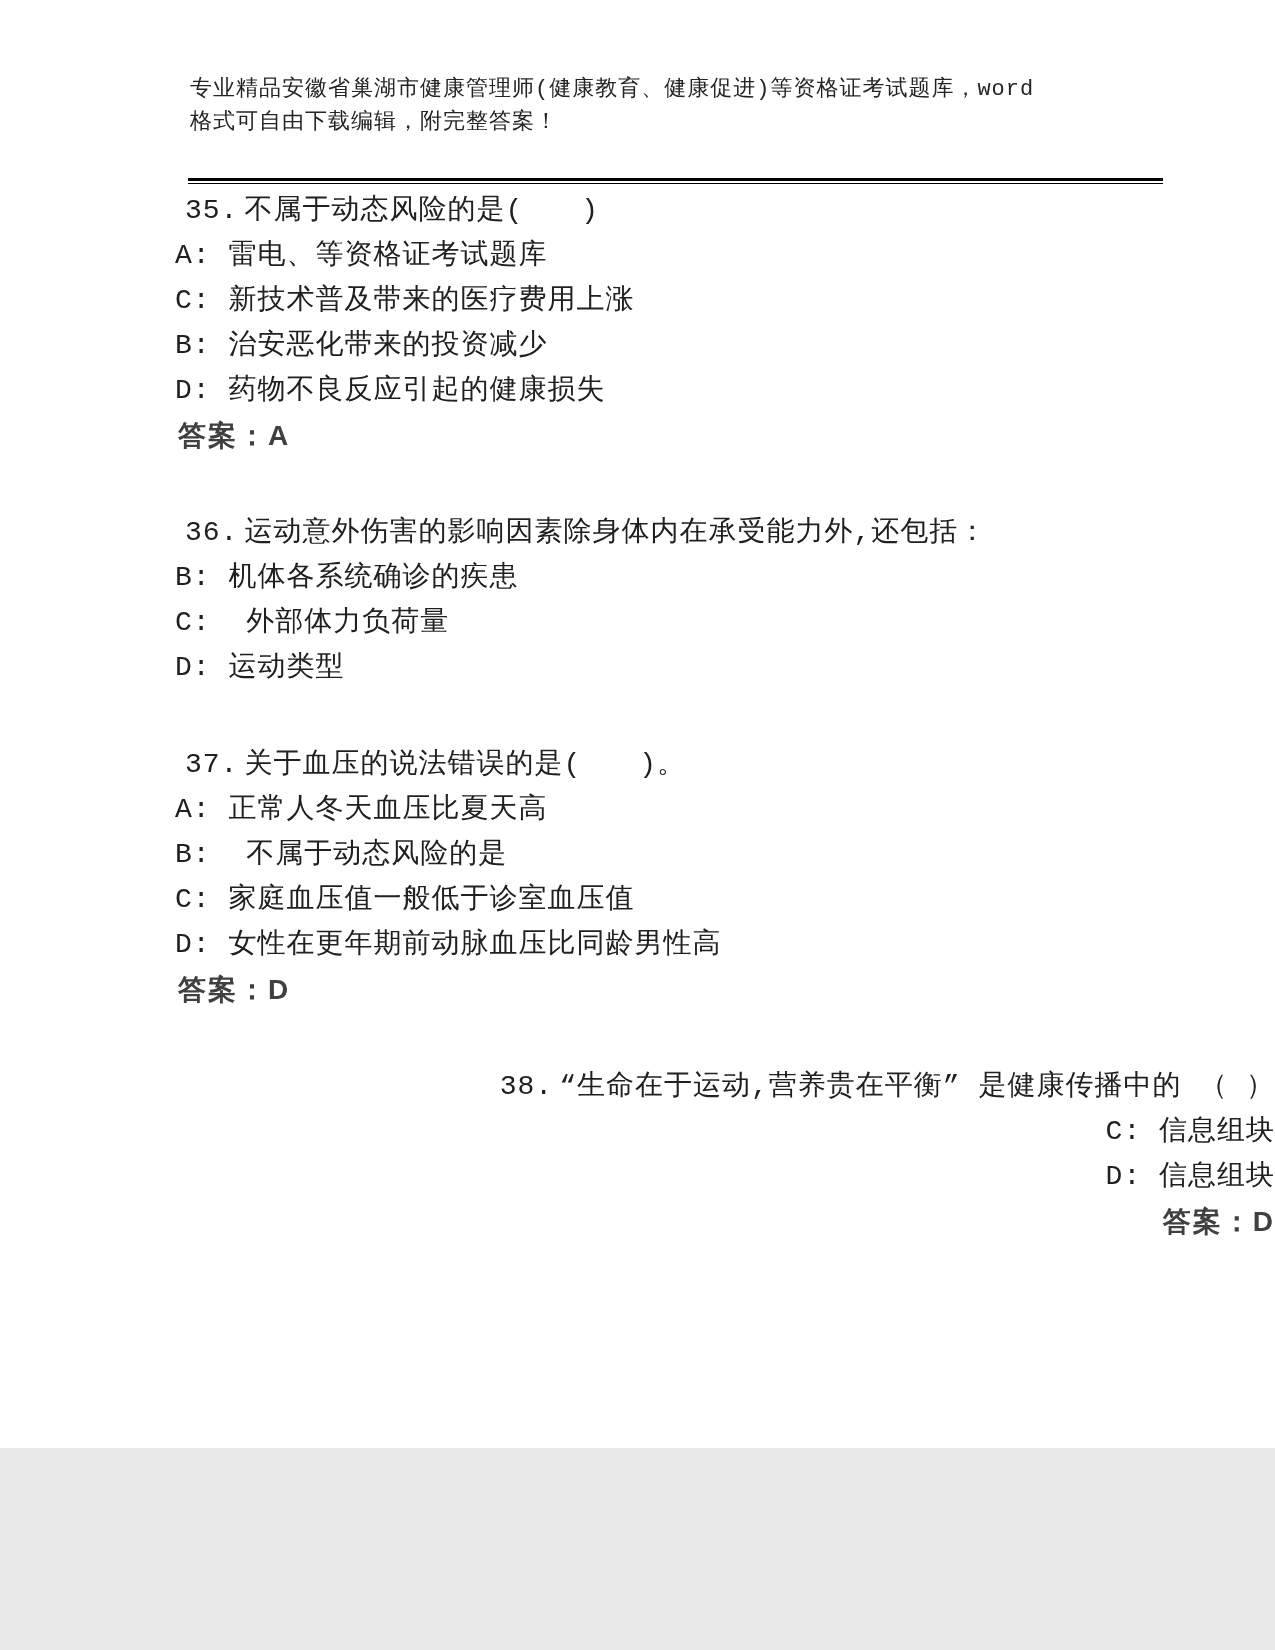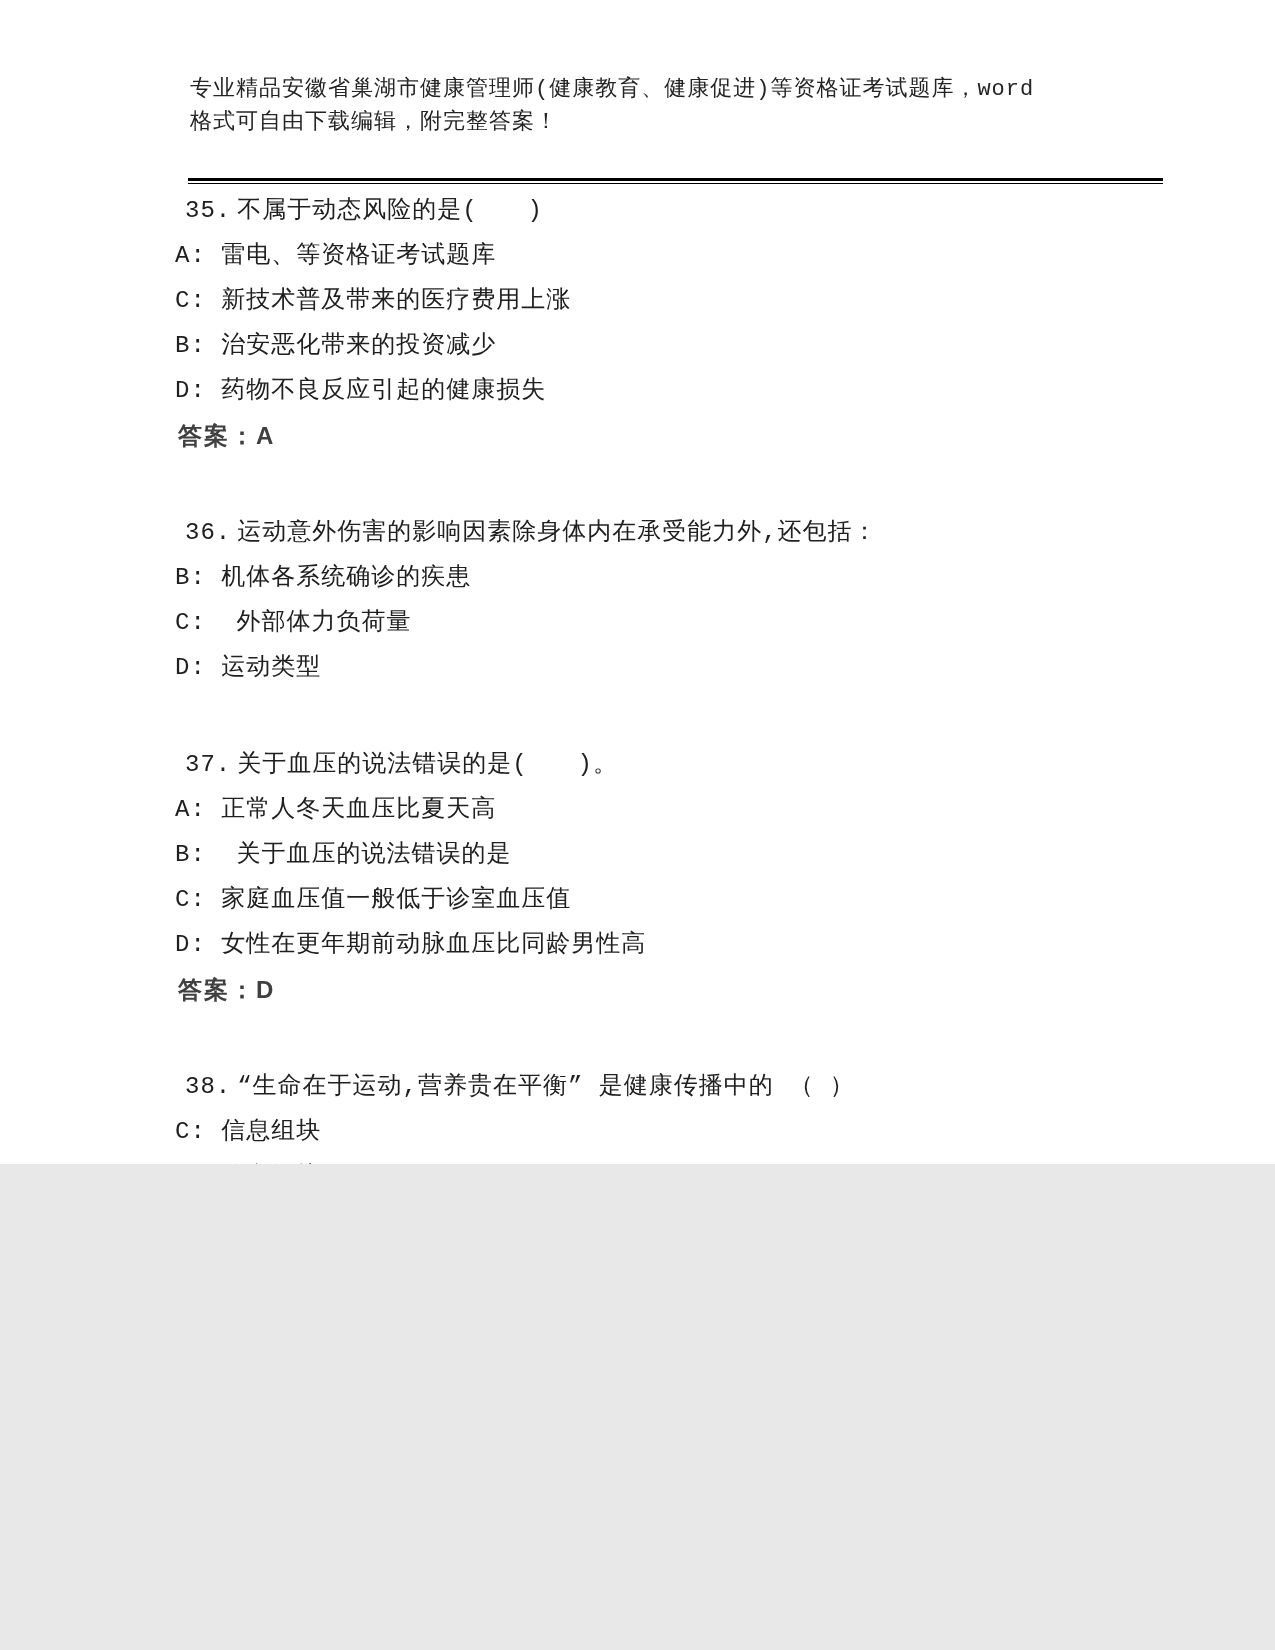--- a/index.html
+++ b/index.html
@@ -1,19 +1,19 @@
 <!DOCTYPE html>
 <html><head>
 <meta charset="utf-8">
 <style>
   html, body { margin: 0; padding: 0; background: #e8e8e8; }
   .page {
     position: relative;
     width: 1275px;
-    height: 1164px;
+    height: 1448px;
     margin: 0 auto;
     background: #ffffff;
     font-family: "Liberation Mono", "DejaVu Sans Mono", monospace;
     color: #202020;
     overflow: hidden;
   }
   .header {
     padding: 73px 100px 0 190px;
     font-size: 22px;
     line-height: 33px;
@@ -28,28 +28,28 @@
     border-top: 3px solid #000;
     border-bottom: 1px solid #000;
   }
   .content {
     margin-top: 4px;
     padding-left: 175px;
   }
   .line {
     height: 45px;
     line-height: 45px;
-    font-size: 24px;
+    font-size: 28px;
     letter-spacing: 1px;
     white-space: pre-wrap;
   }
   .q-title { padding-left: 10px; }
   .q-num { margin-right: 6px; }
   .question { margin-bottom: 52px; }
-  .question:last-child { margin-bottom: 0; }
+  .question:last-child { margin-bottom: 0; text-align: right; }
   .answer {
     font-family: "Liberation Sans", "DejaVu Sans", sans-serif;
     font-weight: 700;
     color: #404040;
     letter-spacing: 2px;
     padding-left: 3px;
   }
 </style>
 </head>
 <body>
@@ -77,21 +77,21 @@
     <section class="question">
       <div class="line q-title"><span class="q-num">36.</span><span class="q-stem">运动意外伤害的影响因素除身体内在承受能力外,还包括：</span></div>
       <div class="line option">B: 机体各系统确诊的疾患</div>
       <div class="line option">C:  外部体力负荷量</div>
       <div class="line option">D: 运动类型</div>
     </section>
 
     <section class="question">
       <div class="line q-title"><span class="q-num">37.</span><span class="q-stem">关于血压的说法错误的是(　　)。</span></div>
       <div class="line option">A: 正常人冬天血压比夏天高</div>
-      <div class="line option">B:  关于血压的说法错误的是</div>
+      <div class="line option">B:  不属于动态风险的是</div>
       <div class="line option">C: 家庭血压值一般低于诊室血压值</div>
       <div class="line option">D: 女性在更年期前动脉血压比同龄男性高</div>
       <div class="line answer"><span>答案：</span><span>D</span></div>
     </section>
 
     <section class="question">
       <div class="line q-title"><span class="q-num">38.</span><span class="q-stem">“生命在于运动,营养贵在平衡” 是健康传播中的 （ ）</span></div>
       <div class="line option">C: 信息组块</div>
       <div class="line option">D: 信息组块</div>
       <div class="line answer"><span>答案：</span><span>D</span></div>

